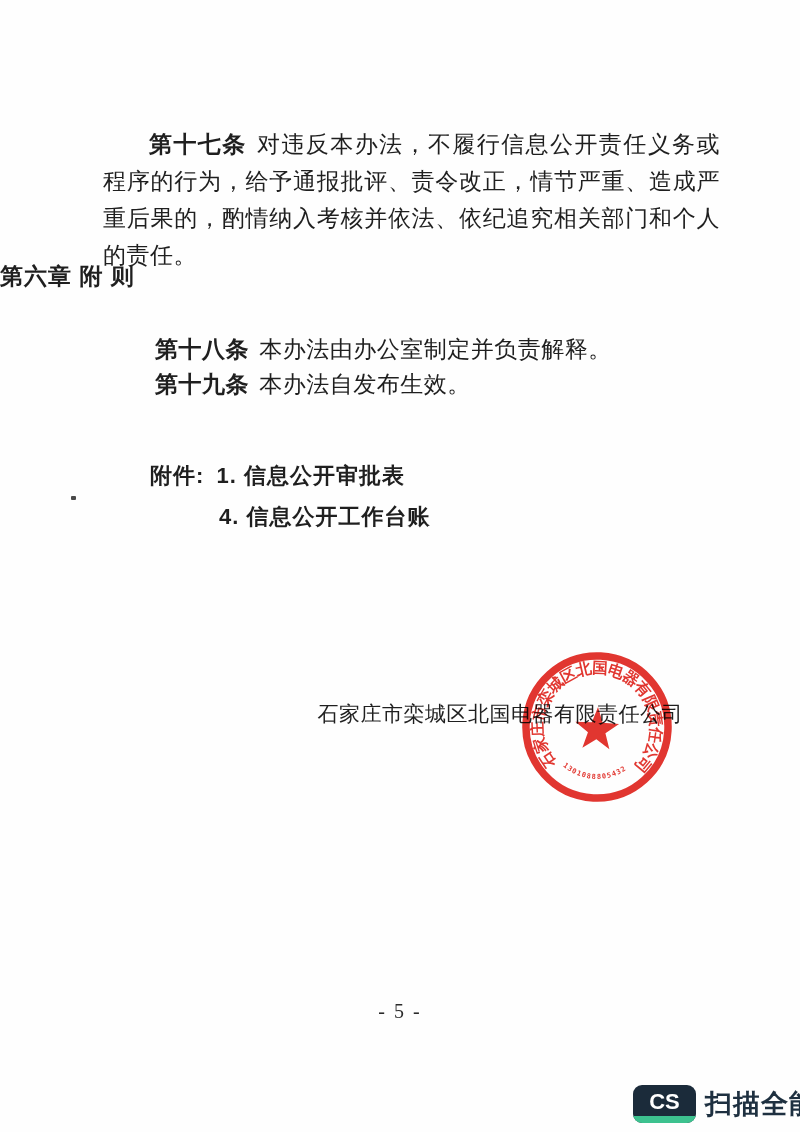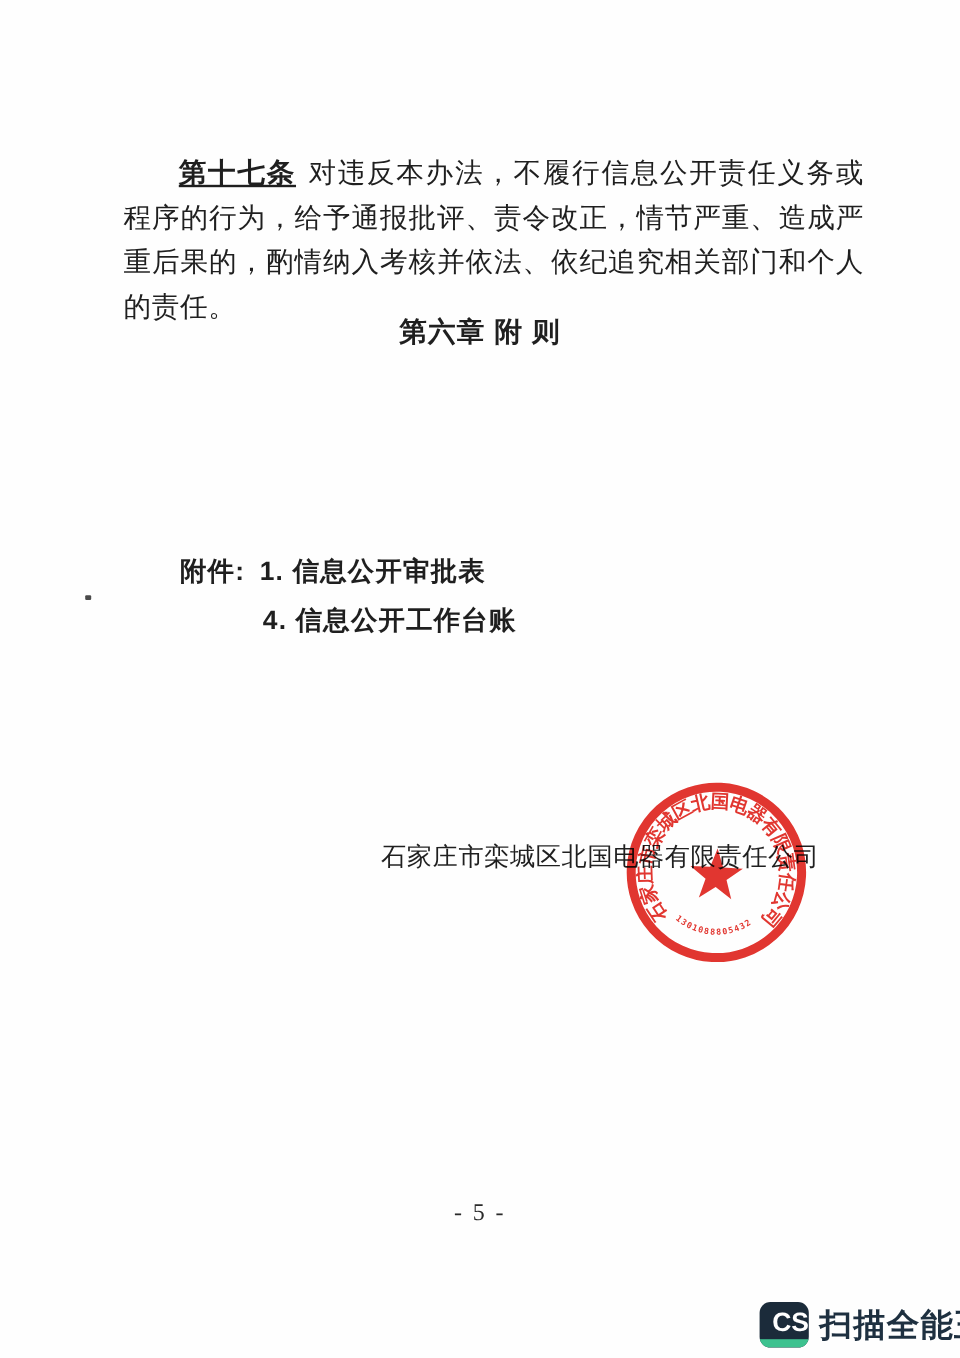--- a/index.html
+++ b/index.html
@@ -24,26 +24,25 @@
     left:103px; right:80px; top:126px;
     font-size:23px; line-height:37px;
     letter-spacing:0.5px;
     text-align:justify;
     text-indent:2em;
   }
   .lead{
     font-family:"Liberation Sans","DejaVu Sans",sans-serif;
     font-weight:700;
     margin-right:0.45em;
-    text-decoration:underline;
   }
   .chapter-heading{
     position:absolute;
     left:0; right:0; top:261px;
-    text-align:center;
+    text-align:left;
     font-family:"Liberation Sans","DejaVu Sans",sans-serif;
     font-weight:700;
     font-size:23px;
     letter-spacing:1px;
   }
   .article{
     position:absolute;
     left:155px;
     font-size:23px;
     letter-spacing:0.5px;
@@ -116,26 +115,26 @@
     color:#2a2a2a;
   }
 
   .scanner-watermark{
     position:absolute;
     left:633px; top:1085px;
     display:flex;
     align-items:center;
   }
   .cs-icon{
-    width:41px; height:38px;
+    width:63px; height:38px;
     background:var(--icon-bg);
     border-radius:9px;
     position:relative;
     overflow:hidden;
-    display:flex; align-items:center; justify-content:flex-end;
+    display:flex; align-items:center; justify-content:center;
   }
   .cs-icon-accent{
     position:absolute;
     left:0; right:0; bottom:0;
     height:7px;
     background:var(--icon-accent);
   }
   .cs-icon-text{
     color:#ffffff;
     font-family:"Liberation Sans","DejaVu Sans",sans-serif;
@@ -164,21 +163,23 @@
 </style>
 </head>
 <body>
 
 <div class="page">
 
   <p class="para"><span class="lead">第十七条</span><span>对违反本办法，不履行信息公开责任义务或程序的行为，给予通报批评、责令改正，情节严重、造成严重后果的，酌情纳入考核并依法、依纪追究相关部门和个人的责任。</span></p>
 
   <div class="chapter-heading">第六章 附 则</div>
 
-
+  <p class="article article-18"><span class="lead">第十八条</span><span>本办法由办公室制定并负责解释。</span></p>
+
+  <p class="article article-19"><span class="lead">第十九条</span><span>本办法自发布生效。</span></p>
 
   <div class="attachments">
     <div class="attachment-line1"><span class="attachment-label">附件:</span><span>1. 信息公开审批表</span></div>
     <div class="attachment-item2">4. 信息公开工作台账</div>
   </div>
 
   <div class="signature">
     <div class="signature-company">石家庄市栾城区北国电器有限责任公司</div>
   </div>
 

